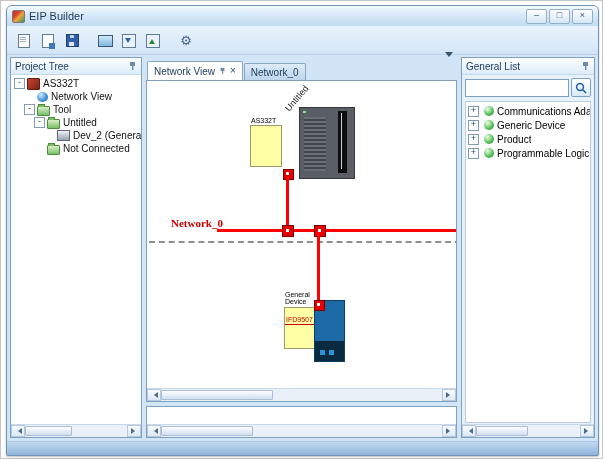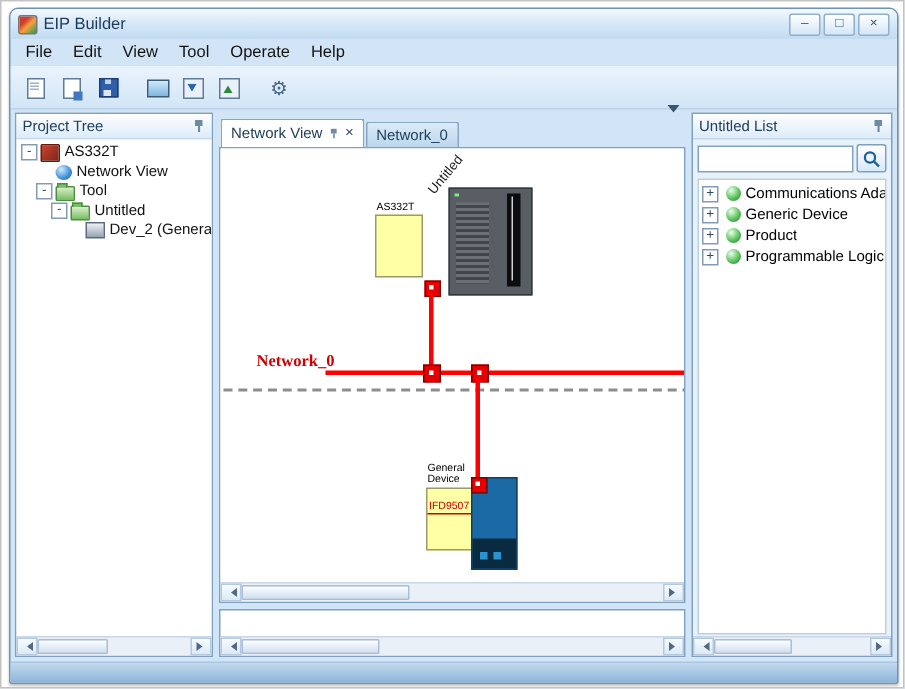--- a/index.html
+++ b/index.html
@@ -34,21 +34,21 @@
   .ic-floppy{width:11px;height:11px;background:#2f5fa8;border:1px solid #1c3f78;position:relative;}
   .ic-floppy::after{content:"";position:absolute;left:2px;bottom:0;width:5px;height:4px;background:#dfe6ee;}
   .ic-floppy::before{content:"";position:absolute;left:3px;top:0;width:4px;height:3px;background:#c3d3e6;}
   .ic-screen{width:13px;height:10px;border:1px solid #3f5a74;background:linear-gradient(#cfe9fb,#7db6dd);}
   .ic-box{width:12px;height:12px;border:1px solid #5f7b96;background:#eaf1f8;position:relative;}
   .ic-box.down::after{content:"";position:absolute;left:2px;top:3px;border:3px solid transparent;border-top:5px solid #2566b0;}
   .ic-box.up::after{content:"";position:absolute;left:2px;bottom:3px;border:3px solid transparent;border-bottom:5px solid #2a8a3c;}
   .gear{font-size:13px;color:#4a688a;line-height:1;}
   
   .main{flex:1;display:flex;padding:2px 3px 3px;min-height:0;}
-  .panel{border:1px solid #7fa0bf;background:#ffffff;display:flex;flex-direction:column;min-height:0;}
+  .panel{border:1px solid #7fa0bf;background:#000000;display:flex;flex-direction:column;min-height:0;}
   .panel-left{width:130px;flex:0 0 130px;}
   .panel-right{width:132px;flex:0 0 132px;background:#e7f1fa;}
   .center{flex:1;margin:0 4px;display:flex;flex-direction:column;min-width:0;}
   .phead{flex:0 0 16px;display:flex;align-items:center;padding:0 4px;font-size:10px;color:#21405e;
          background:linear-gradient(#fefeff,#dcecf9);border-bottom:1px solid #c2d7ea;}
   .phead .ptitle{flex:1;}
   .pin{width:9px;height:10px;}
   
   .tree{flex:1;padding:2px 0 0 2px;font-size:10px;color:#111;overflow:hidden;background:#fff;}
   .trow{height:13px;display:flex;align-items:center;white-space:nowrap;}
@@ -142,28 +142,20 @@
   <div class="titlebar">
     <span class="title-icon"></span>
     <span class="title-text">EIP Builder</span>
     <span class="winbtns">
       <span class="winbtn">–</span>
       <span class="winbtn">□</span>
       <span class="winbtn">×</span>
     </span>
   </div>
 
-  <div class="menubar">
-    <span class="menu-item">File</span>
-    <span class="menu-item">Edit</span>
-    <span class="menu-item">View</span>
-    <span class="menu-item">Tool</span>
-    <span class="menu-item">Operate</span>
-    <span class="menu-item">Help</span>
-  </div>
 
   <div class="toolbar">
     <span class="tbtn">
         <span class="ic-page"></span>
       </span>
     <span class="tbtn">
         <span class="ic-page2"></span>
       </span>
     <span class="tbtn">
         <span class="ic-floppy"></span>
@@ -212,20 +204,25 @@
         </div>
         <div class="trow" style="padding-left:21px">
           <span class="exp">-</span>
           <span class="tico folder"></span>
           <span class="tlabel">Untitled</span>
         </div>
         <div class="trow" style="padding-left:31px">
           <span class="exp"></span>
           <span class="tico dev"></span>
           <span class="tlabel">Dev_2 (General</span>
+        </div>
+        <div class="trow" style="padding-left:21px">
+          <span class="exp"></span>
+          <span class="tico folder"></span>
+          <span class="tlabel">Not Connected</span>
         </div>
       </div>
       <div class="hscroll">
         <span class="sbtn">
             <span class="tri-l"></span>
           </span>
         <span class="strack">
             <span class="sthumb" style="width:45px"></span>
           </span>
         <span class="sbtn">
@@ -302,21 +299,21 @@
             </span>
           <span class="sbtn">
               <span class="tri-r"></span>
             </span>
         </div>
       </div>
     </div>
 
     <div class="panel panel-right">
       <div class="phead">
-        <span class="ptitle">Untitled List</span>
+        <span class="ptitle">General List</span>
         <svg class="pin" viewBox="0 0 9 10">
             <rect x="2" y="1" width="5" height="4" fill="#6e8aa5"></rect>
             <rect x="4" y="5" width="1.4" height="4" fill="#6e8aa5"></rect>
           </svg>
       </div>
       <div class="search-row">
         <input class="search-input" value="" style="">
         <span class="search-btn">
           <svg width="12" height="12" viewBox="0 0 12 12">
               <circle cx="5" cy="5" r="3.4" fill="none" stroke="#1a5f9e" stroke-width="1.5"></circle>

